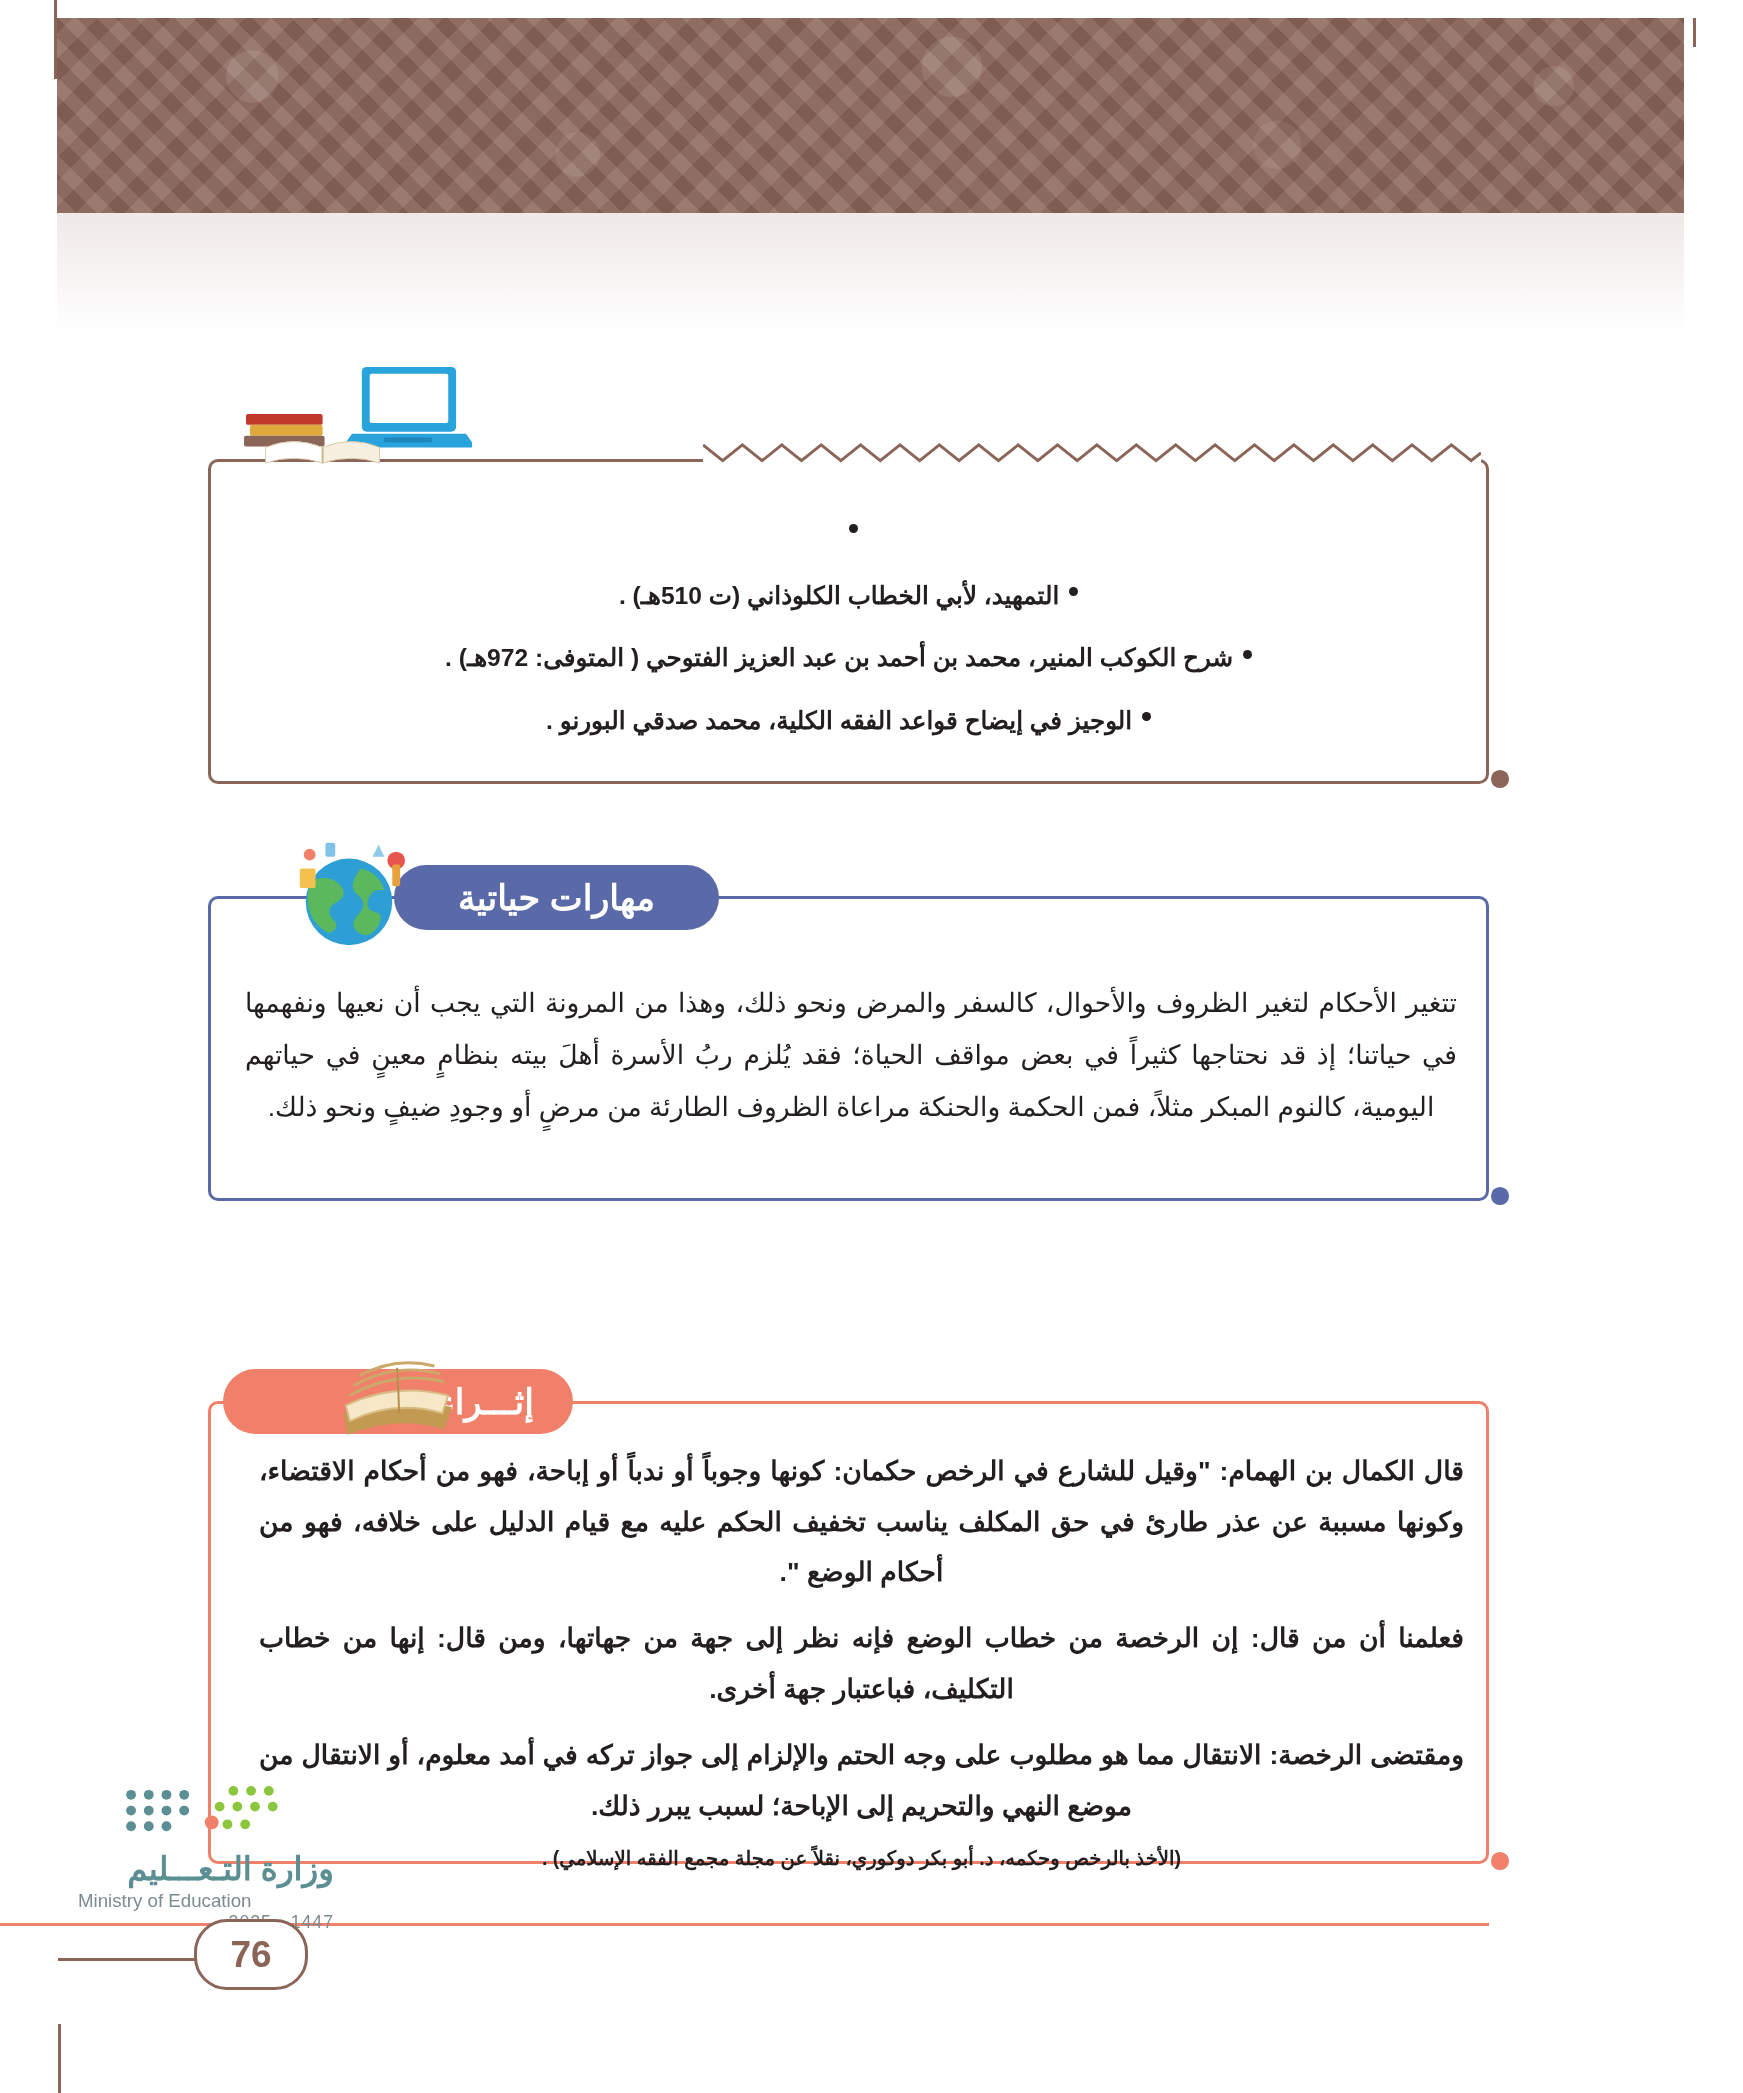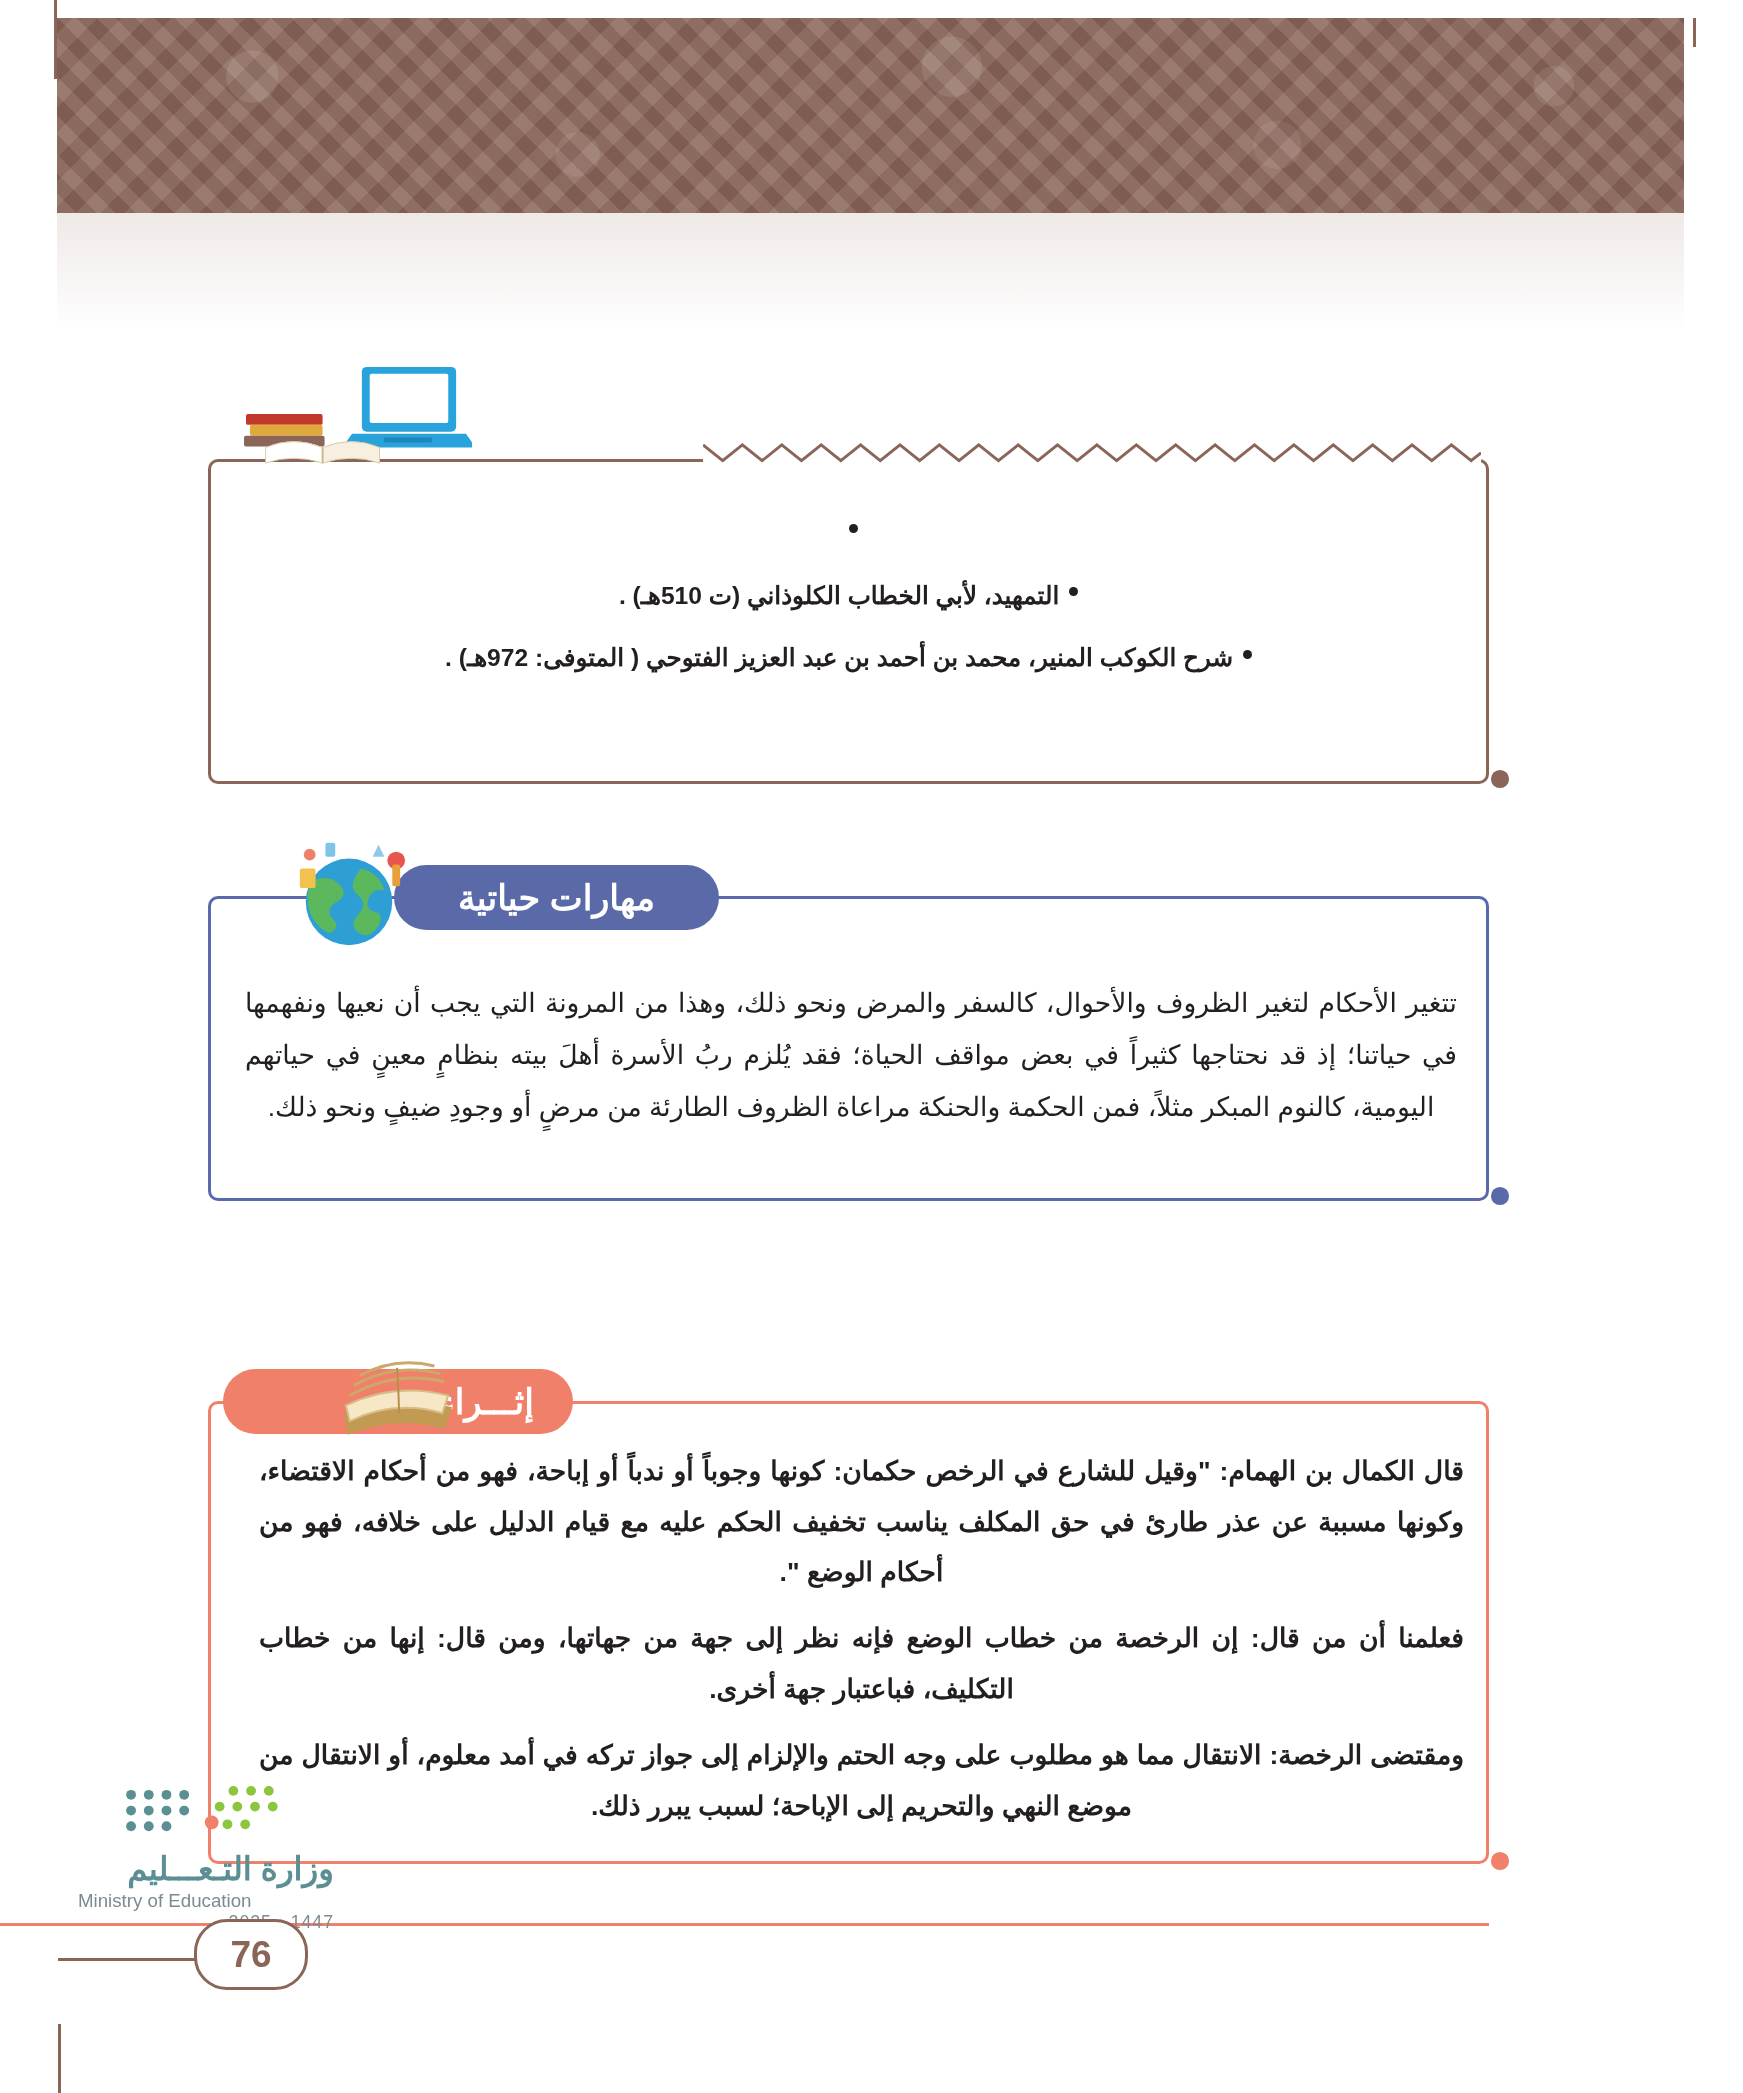--- a/index.html
+++ b/index.html
@@ -375,20 +375,23 @@
 
   <div class="sources-list">
     <div class="source-item">
       <span class="bullet-dot"></span>
     </div>
     <div class="source-item">
       <span class="bullet-dot"></span><span>التمهيد، لأبي الخطاب الكلوذاني (ت 510هـ) .</span>
     </div>
     <div class="source-item">
       <span class="bullet-dot"></span><span>شرح الكوكب المنير، محمد بن أحمد بن عبد العزيز الفتوحي ( المتوفى: 972هـ) .</span>
+    </div>
+    <div class="source-item">
+      <span class="bullet-dot"></span><span>الوجيز في إيضاح قواعد الفقه الكلية، محمد صدقي البورنو .</span>
     </div>
   </div>
   <div class="sources-end-dot"></div>
 
   <div class="panel skills-box"></div>
   <div class="panel-head skills-head">
     <span>مهارات حياتية</span>
   </div>
 
   <div class="skills-icon">
@@ -421,20 +424,21 @@
       <path d="M20 34 q42 -24 88 -12" fill="none" stroke="#cba96a" stroke-width="3"></path>
       <path d="M26 24 q36 -20 76 -10" fill="none" stroke="#cba96a" stroke-width="3"></path>
       <path d="M64 16 q2 30 2 46" fill="none" stroke="#b78f4e" stroke-width="2"></path>
     </svg>
   </div>
 
   <div class="enrich-body">
     <p class="enrich-p">قال الكمال بن الهمام: "وقيل للشارع في الرخص حكمان: كونها وجوباً أو ندباً أو إباحة، فهو من أحكام الاقتضاء، وكونها مسببة عن عذر طارئ في حق المكلف يناسب تخفيف الحكم عليه مع قيام الدليل على خلافه، فهو من أحكام الوضع ".</p>
     <p class="enrich-p">فعلمنا أن من قال: إن الرخصة من خطاب الوضع فإنه نظر إلى جهة من جهاتها، ومن قال: إنها من خطاب التكليف، فباعتبار جهة أخرى.</p>
     <p class="enrich-p">ومقتضى الرخصة: الانتقال مما هو مطلوب على وجه الحتم والإلزام إلى جواز تركه في أمد معلوم، أو الانتقال من موضع النهي والتحريم إلى الإباحة؛ لسبب يبرر ذلك.</p>
+    <p class="enrich-src">(الأخذ بالرخص وحكمه، د. أبو بكر دوكوري، نقلاً عن مجلة مجمع الفقه الإسلامي) .</p>
   </div>
   <div class="enrich-end-dot"></div>
 
   <div class="footer-rule"></div>
 
   <div class="moe-logo">
     <svg class="moe-dots" viewBox="0 0 220 62" xmlns="http://www.w3.org/2000/svg" aria-hidden="true">
       <g fill="#5b8f94">
         <circle cx="14" cy="12" r="5"></circle>
           <circle cx="32" cy="12" r="5"></circle>

